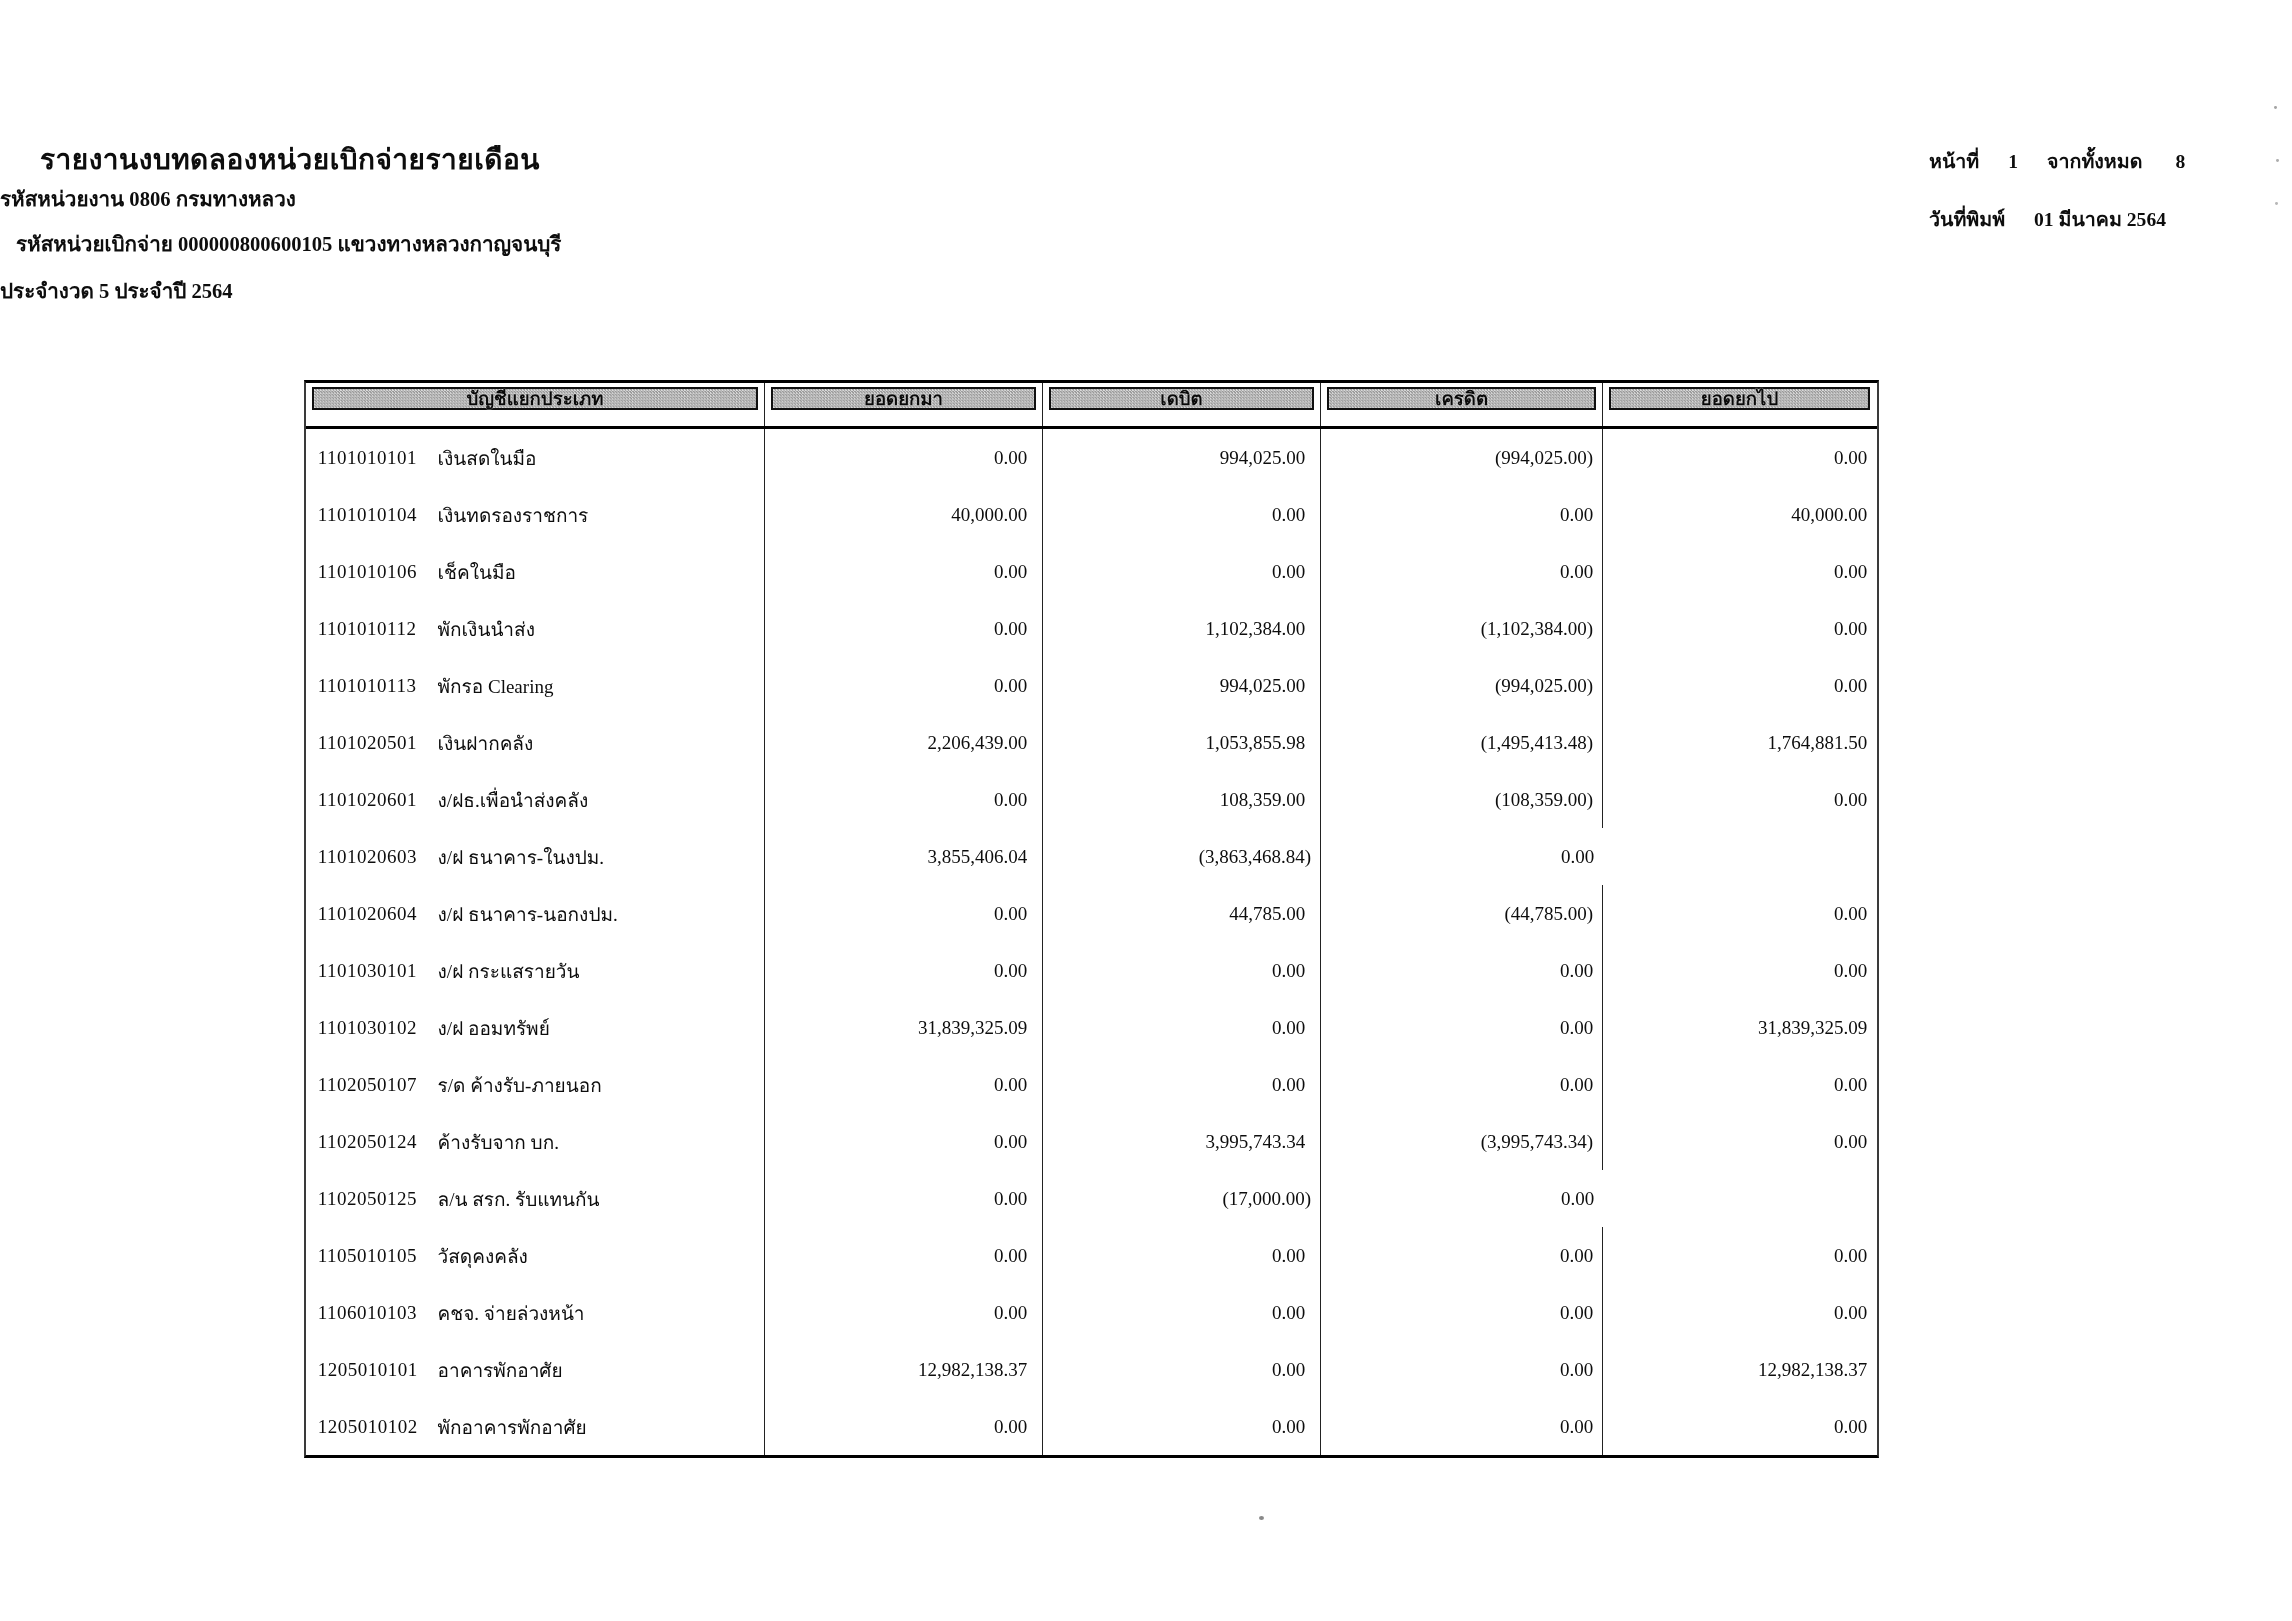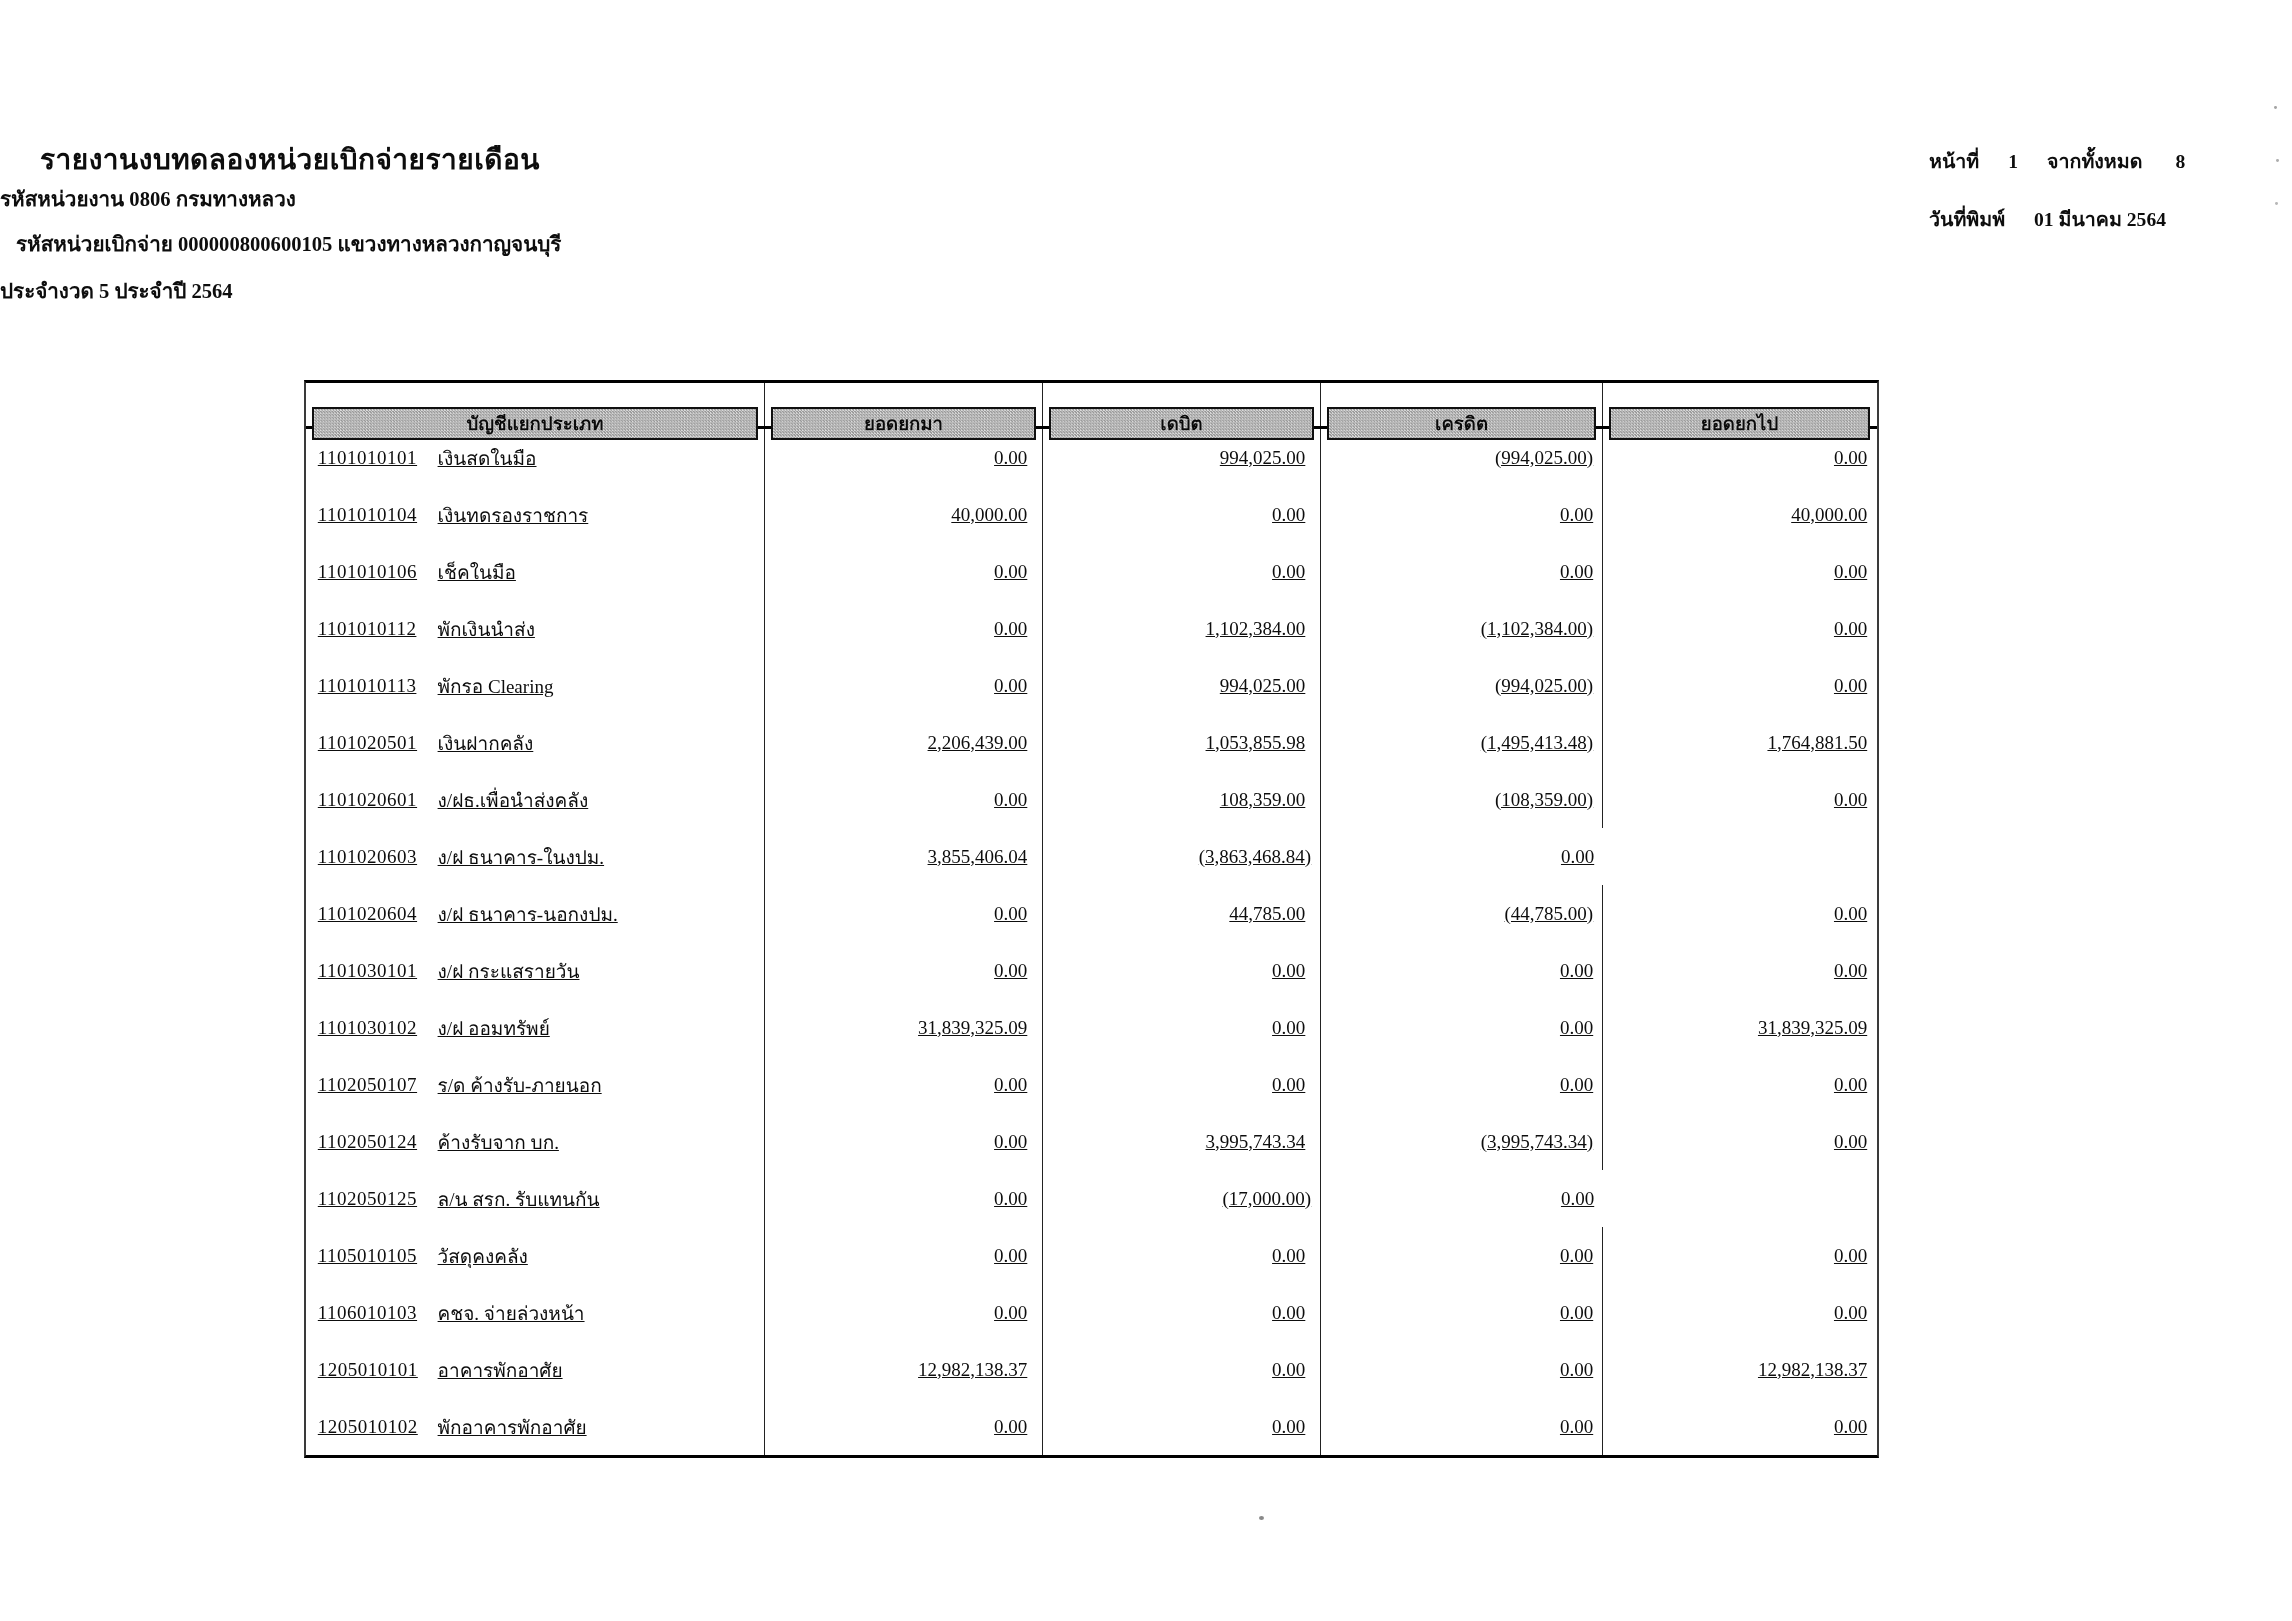--- a/index.html
+++ b/index.html
@@ -35,38 +35,36 @@
     border-bottom:3.9px solid #000;
   }
   .th{
     border-right:1px solid #222;
     padding:3.9px 5.9px;
     box-sizing:border-box;
     height:43px;
   }
   .th:last-child{border-right:none;}
   .th-box{
-    height:33px;
+    height:23px;
     display:flex;align-items:center;justify-content:center;
     border:2px solid #101010;
     box-sizing:border-box;
     background-color:#c9c9c9;
     background-image:repeating-conic-gradient(rgba(40,40,40,.32) 0% 25%, rgba(255,255,255,.38) 0% 50%);
     background-size:2.9px 2.9px;
     font-size:18.6px;font-weight:bold;color:#0a0a0a;
     text-shadow:0 0 1px #fff;
-    margin-top:20px;
   }
   .tbody{}
   .tr{
     display:grid;
     grid-template-columns:459px 278px 278px 282px 273px;
     height:57px;
     align-items:center;
-    text-decoration:underline;
   }
   .td{
     border-right:1px solid #222;
     height:100%;
     display:flex;align-items:center;
     box-sizing:border-box;
     font-size:19px;
   }
   .td:last-child{border-right:none;}
   .td-acct{padding-left:11.8px;}

